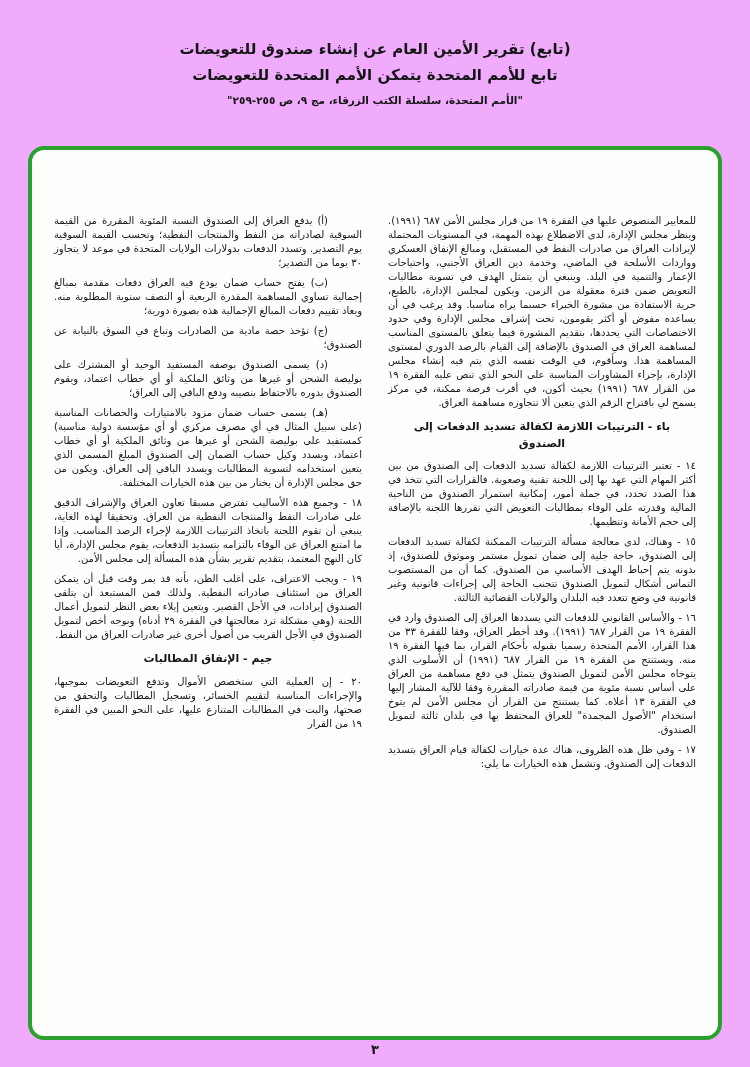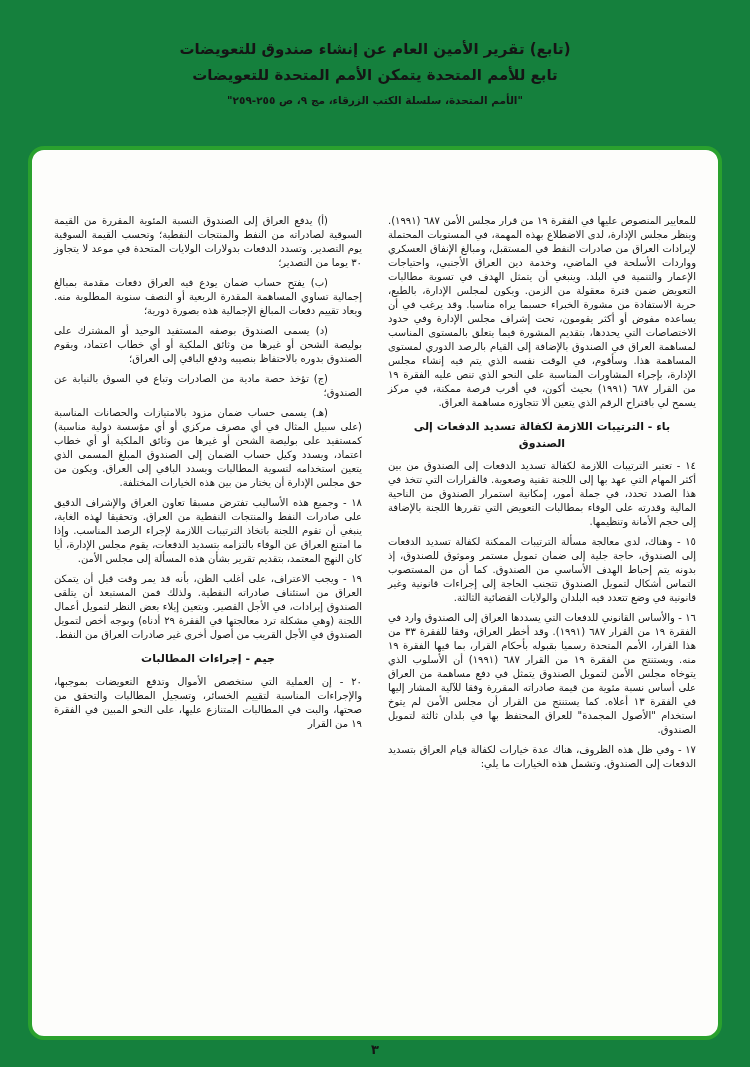--- a/index.html
+++ b/index.html
@@ -1,19 +1,19 @@
 <!DOCTYPE html>
 <html lang="ar" dir="rtl"><head>
 <meta charset="utf-8">
 <style>
   html,body{margin:0;padding:0;background:#ffffff;}
   .page{
     position:relative;
     width:750px;height:1067px;
-    background:#15803d;
+    background:#f0abfc;
     font-family:"DejaVu Sans",sans-serif;
     direction:rtl;
     color:#151515;
     overflow:hidden;
   }
   .doc-header{
     text-align:center;
     padding-top:36px;
   }
   .doc-title-line{
@@ -82,26 +82,26 @@
       <div class="col-heading">باء - الترتيبات اللازمة لكفالة تسديد الدفعات إلى الصندوق</div>
       <p>١٤ - تعتبر الترتيبات اللازمة لكفالة تسديد الدفعات إلى الصندوق من بين أكثر المهام التي عهد بها إلى اللجنة تقنية وصعوبة. فالقرارات التي تتخذ في هذا الصدد تحدد، في جملة أمور، إمكانية استمرار الصندوق من الناحية المالية وقدرته على الوفاء بمطالبات التعويض التي تقررها اللجنة بالإضافة إلى حجم الأمانة وتنظيمها.</p>
       <p>١٥ - وهناك، لدى معالجة مسألة الترتيبات الممكنة لكفالة تسديد الدفعات إلى الصندوق، حاجة جلية إلى ضمان تمويل مستمر وموثوق للصندوق، إذ بدونه يتم إحباط الهدف الأساسي من الصندوق. كما أن من المستصوب التماس أشكال لتمويل الصندوق تتجنب الحاجة إلى إجراءات قانونية وغير قانونية في وضع تتعدد فيه البلدان والولايات القضائية الثالثة.</p>
       <p>١٦ - والأساس القانوني للدفعات التي يسددها العراق إلى الصندوق وارد في الفقرة ١٩ من القرار ٦٨٧ (١٩٩١). وقد أخطر العراق، وفقا للفقرة ٣٣ من هذا القرار، الأمم المتحدة رسميا بقبوله بأحكام القرار، بما فيها الفقرة ١٩ منه. ويستنتج من الفقرة ١٩ من القرار ٦٨٧ (١٩٩١) أن الأسلوب الذي يتوخاه مجلس الأمن لتمويل الصندوق يتمثل في دفع مساهمة من العراق على أساس نسبة مئوية من قيمة صادراته المقررة وفقا للآلية المشار إليها في الفقرة ١٣ أعلاه. كما يستنتج من القرار أن مجلس الأمن لم يتوخ استخدام "الأصول المجمدة" للعراق المحتفظ بها في بلدان ثالثة لتمويل الصندوق.</p>
       <p>١٧ - وفي ظل هذه الظروف، هناك عدة خيارات لكفالة قيام العراق بتسديد الدفعات إلى الصندوق. وتشمل هذه الخيارات ما يلي:</p>
     </div>
 
     <div class="text-col">
       <p class="para-item">(أ) يدفع العراق إلى الصندوق النسبة المئوية المقررة من القيمة السوقية لصادراته من النفط والمنتجات النفطية؛ وتحسب القيمة السوقية يوم التصدير. وتسدد الدفعات بدولارات الولايات المتحدة في موعد لا يتجاوز ٣٠ يوما من التصدير؛</p>
       <p class="para-item">(ب) يفتح حساب ضمان يودع فيه العراق دفعات مقدمة بمبالغ إجمالية تساوي المساهمة المقدرة الربعية أو النصف سنوية المطلوبة منه. ويعاد تقييم دفعات المبالغ الإجمالية هذه بصورة دورية؛</p>
+      <p class="para-item">(ج) تؤخذ حصة مادية من الصادرات وتباع في السوق بالنيابة عن الصندوق؛</p>
       <p class="para-item">(د) يسمى الصندوق بوصفه المستفيد الوحيد أو المشترك على بوليصة الشحن أو غيرها من وثائق الملكية أو أي خطاب اعتماد، ويقوم الصندوق بدوره بالاحتفاظ بنصيبه ودفع الباقي إلى العراق؛</p>
-      <p class="para-item">(ج) تؤخذ حصة مادية من الصادرات وتباع في السوق بالنيابة عن الصندوق؛</p>
       <p class="para-item">(هـ) يسمى حساب ضمان مزود بالامتيازات والحصانات المناسبة (على سبيل المثال في أي مصرف مركزي أو أي مؤسسة دولية مناسبة) كمستفيد على بوليصة الشحن أو غيرها من وثائق الملكية أو أي خطاب اعتماد، ويسدد وكيل حساب الضمان إلى الصندوق المبلغ المسمى الذي يتعين استخدامه لتسوية المطالبات ويسدد الباقي إلى العراق. ويكون من حق مجلس الإدارة أن يختار من بين هذه الخيارات المختلفة.</p>
       <p>١٨ - وجميع هذه الأساليب تفترض مسبقا تعاون العراق والإشراف الدقيق على صادرات النفط والمنتجات النفطية من العراق. وتحقيقا لهذه الغاية، ينبغي أن تقوم اللجنة باتخاذ الترتيبات اللازمة لإجراء الرصد المناسب. وإذا ما امتنع العراق عن الوفاء بالتزامه بتسديد الدفعات، يقوم مجلس الإدارة، أيا كان النهج المعتمد، بتقديم تقرير بشأن هذه المسألة إلى مجلس الأمن.</p>
       <p>١٩ - ويجب الاعتراف، على أغلب الظن، بأنه قد يمر وقت قبل أن يتمكن العراق من استئناف صادراته النفطية. ولذلك فمن المستبعد أن يتلقى الصندوق إيرادات، في الأجل القصير. ويتعين إيلاء بعض النظر لتمويل أعمال اللجنة (وهي مشكلة ترد معالجتها في الفقرة ٢٩ أدناه) وبوجه أخص لتمويل الصندوق في الأجل القريب من أصول أخرى غير صادرات العراق من النفط.</p>
-      <div class="col-heading">جيم - إجراءات المطالبات</div>
+      <div class="col-heading">جيم - الإنفاق المطالبات</div>
       <p>٢٠ - إن العملية التي ستخصص الأموال وتدفع التعويضات بموجبها، والإجراءات المناسبة لتقييم الخسائر، وتسجيل المطالبات والتحقق من صحتها، والبت في المطالبات المتنازع عليها، على النحو المبين في الفقرة ١٩ من القرار</p>
     </div>
 
   </div>
 
   <div class="page-number">٣</div>
 
 </div>
 
 </body></html>

